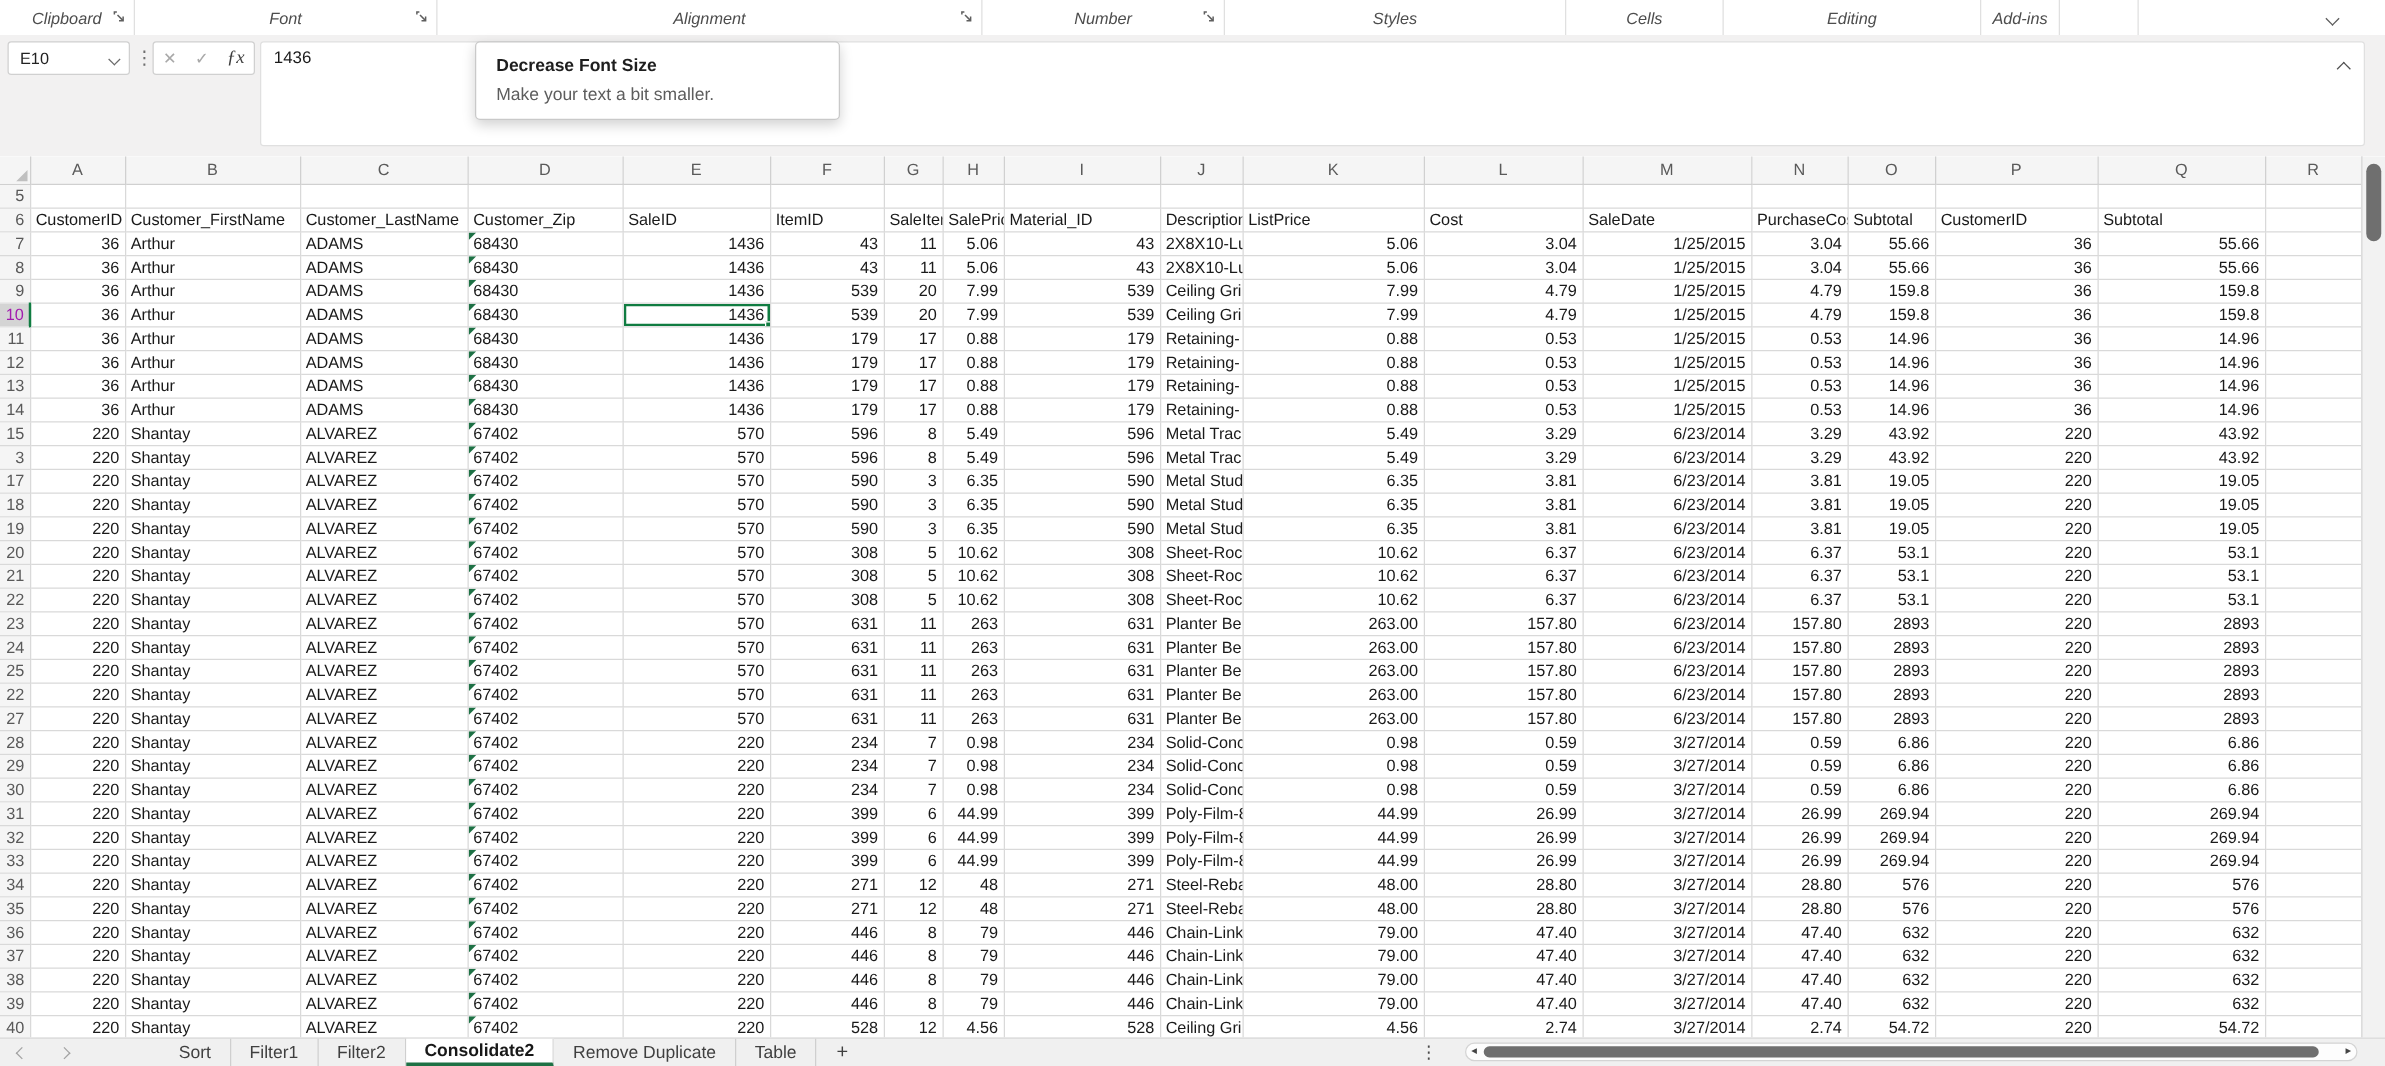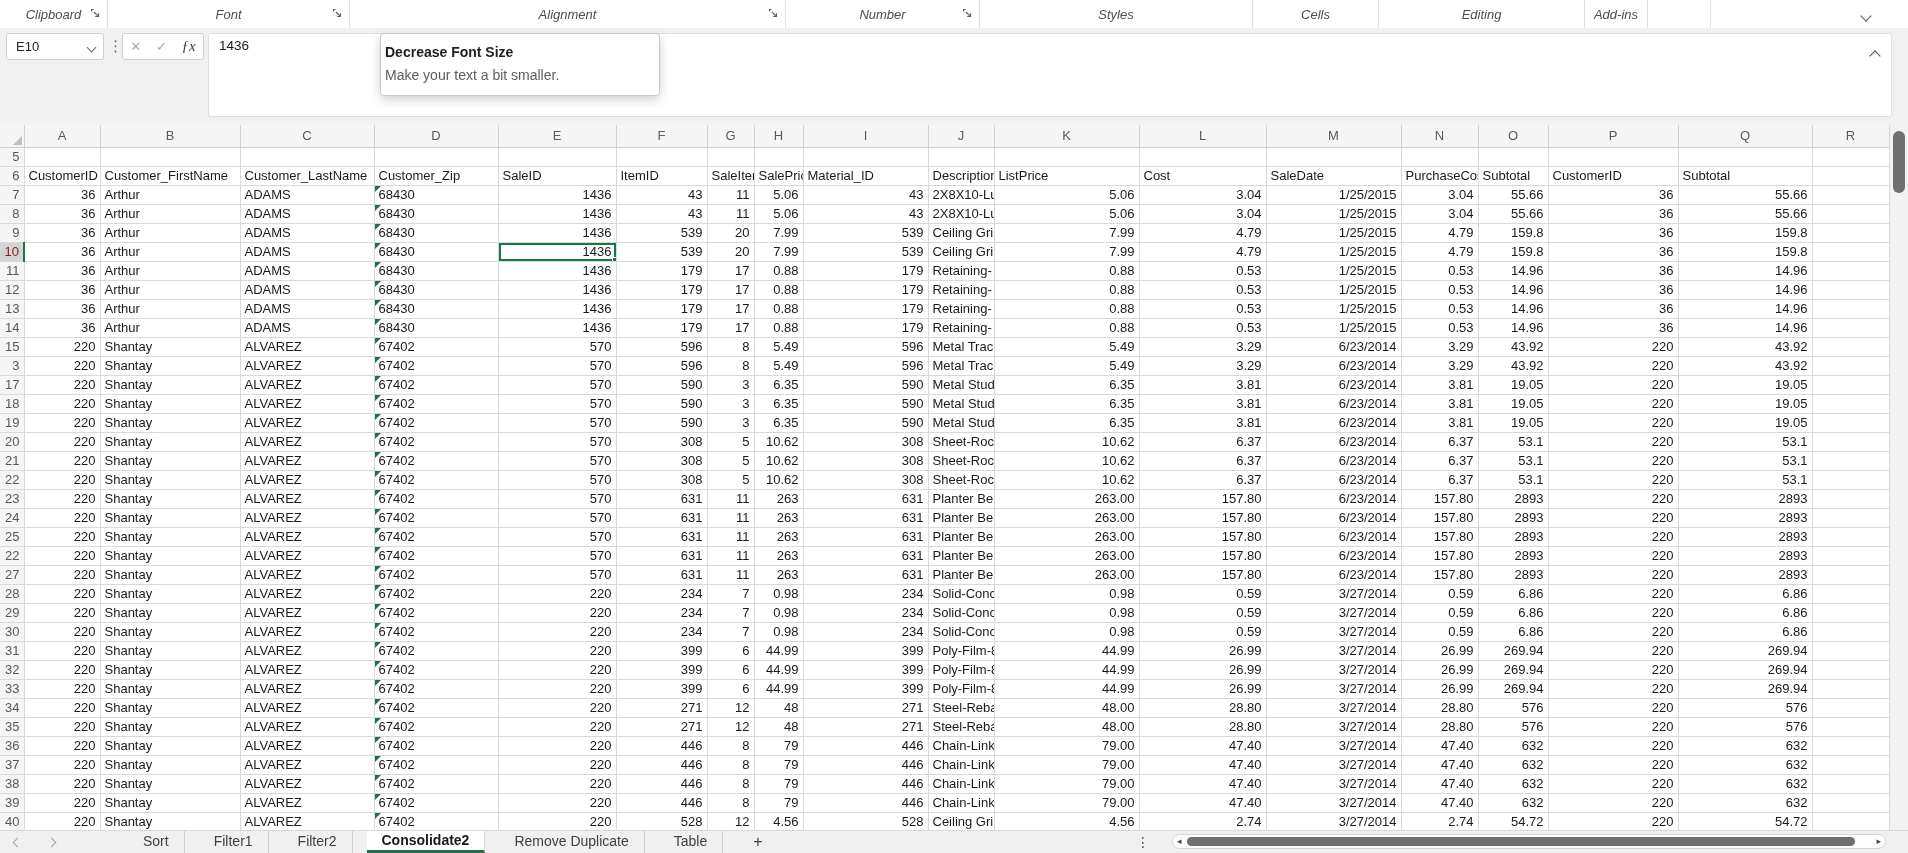--- a/index.html
+++ b/index.html
@@ -41,57 +41,57 @@
   .fx-box .fx{font-family:"Liberation Serif",serif;font-style:italic;font-size:15px;color:#3d3d3d;text-align:center;}
   .formula-area{position:absolute;left:208px;top:5px;width:1682px;height:82px;background:#fff;
                 border:1px solid #e0e0e0;border-radius:3px;}
   .formula-text{position:absolute;left:10px;top:4px;font-size:13.5px;color:#1a1a1a;}
   .fb-expand{position:absolute;right:12px;top:12px;}
   .fb-expand .chev{border-color:#4f4f4f;}
 
   
   .tooltip{position:absolute;left:380px;top:5px;width:258px;background:#fff;
            border:1px solid #c9c9c9;border-radius:4px;z-index:60;
-           box-shadow:0 4px 10px rgba(0,0,0,0.18);padding:10px 16px 12px 4px;}
+           box-shadow:0 4px 10px rgba(0,0,0,0.18);padding:10px 16px 12px 16px;}
   .tooltip .tt-title{font-size:14px;font-weight:bold;color:#1e1e1e;}
   .tooltip .tt-body{font-size:14px;color:#5d5d5d;margin-top:7px;}
 
   
   .grid{position:absolute;top:125px;left:0;width:1908px;height:705px;overflow:hidden;background:#fff;}
   table.sheet{border-collapse:collapse;table-layout:fixed;width:1889px;}
   table.sheet th,table.sheet td{border-right:1px solid #d9d9d9;border-bottom:1px solid #d9d9d9;
       padding:0 4px;overflow:hidden;white-space:nowrap;font-weight:normal;
       font-size:13px;line-height:18px;height:19px;box-sizing:border-box;}
   tr.col-letters th{height:22px;background:#f5f5f5;color:#5a5a5a;text-align:center;
       border-color:#d0d0d0;font-size:13px;}
   th.corner{position:relative;background:#f5f5f5;}
   th.corner::after{content:"";position:absolute;right:2px;bottom:2px;width:0;height:0;
       border-left:9px solid transparent;border-bottom:9px solid #c0c0c0;}
   th.col-sel{background:#d4d4d4;border-bottom:2px solid #107c41;color:#333;}
   td.rowhdr{background:#f5f5f5;color:#595959;text-align:right;font-size:12.5px;
       border-color:#d0d0d0;padding-right:4px;}
-  td.rowhdr.row-sel{background:#d4d4d4;border-right:2px solid #107c41;color:#7f1d1d;}
+  td.rowhdr.row-sel{background:#d4d4d4;border-right:2px solid #107c41;color:#a21caf;}
   td.al{text-align:left;} td.ar{text-align:right;}
   td.flag{position:relative;}
   td.flag::before{content:"";position:absolute;left:0;top:0;width:0;height:0;
       border-top:6px solid #1e7145;border-right:6px solid transparent;}
   td.selcell{position:relative;overflow:visible;box-shadow:inset 0 0 0 2px #107c41;}
   .fill-handle{position:absolute;right:-2px;bottom:-2px;width:6px;height:6px;
       background:#107c41;border:1px solid #fff;box-sizing:border-box;}
   .vscroll{position:absolute;top:0;right:0;width:19px;height:705px;background:#f2f2f2;
       border-left:1px solid #d6d6d6;box-sizing:border-box;}
   .vthumb{position:absolute;top:6px;left:3px;width:12px;height:62px;background:#6f6f6f;border-radius:7px;}
 
   
   .tabbar{position:absolute;top:830px;left:0;width:100%;height:23px;background:#f0f0f0;
       border-top:1px solid #d8d8d8;box-sizing:border-box;}
   .tab-nav{position:absolute;top:0;height:22px;display:flex;align-items:center;}
   .tab-nav.nav-l{left:14px;} .tab-nav.nav-r{left:48px;}
   .tab-nav .chev{width:6px;height:6px;border-color:#a2a2a2;border-width:1.4px;}
-  .tabs{position:absolute;left:128px;top:0;height:22px;display:flex;align-items:stretch;gap:14px;}
+  .tabs{position:absolute;left:128px;top:0;height:22px;display:flex;align-items:stretch;}
   .stab{padding:0 15px;font-size:14px;color:#3f3f3f;line-height:21px;
         border-right:1px solid #cfcfcf;cursor:pointer;box-sizing:border-box;}
   .stab.active{background:#fff;font-weight:bold;color:#181818;
         border-bottom:3px solid #1e7145;line-height:19px;border-right:1px solid #d8d8d8;}
   .add-sheet{padding:0 16px;font-size:16px;color:#3f3f3f;line-height:21px;cursor:pointer;}
   .tab-dots{position:absolute;left:1136px;top:0;line-height:22px;font-size:14px;color:#4a4a4a;
         font-family:"DejaVu Sans",sans-serif;}
   .hscroll{position:absolute;left:1172px;top:3px;width:714px;height:15px;background:#fdfdfd;
         border:1px solid #d4d4d4;border-radius:8px;box-sizing:border-box;}
   .hthumb{position:absolute;left:14px;right:30px;top:2px;height:9px;background:#6f6f6f;border-radius:5px;}

